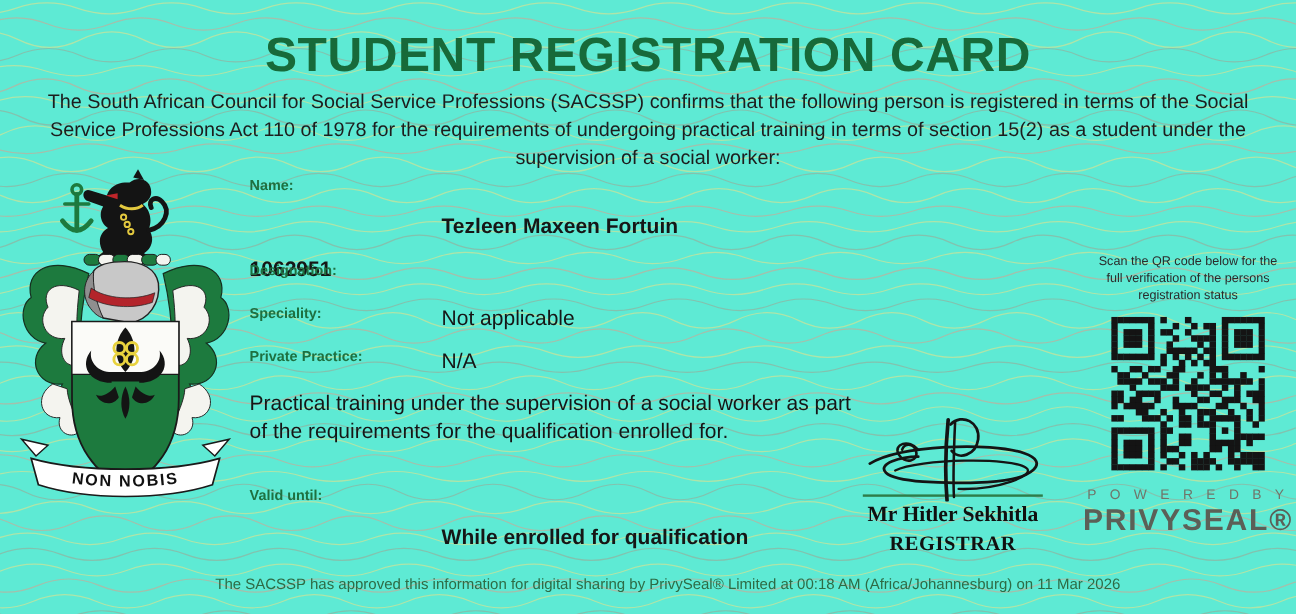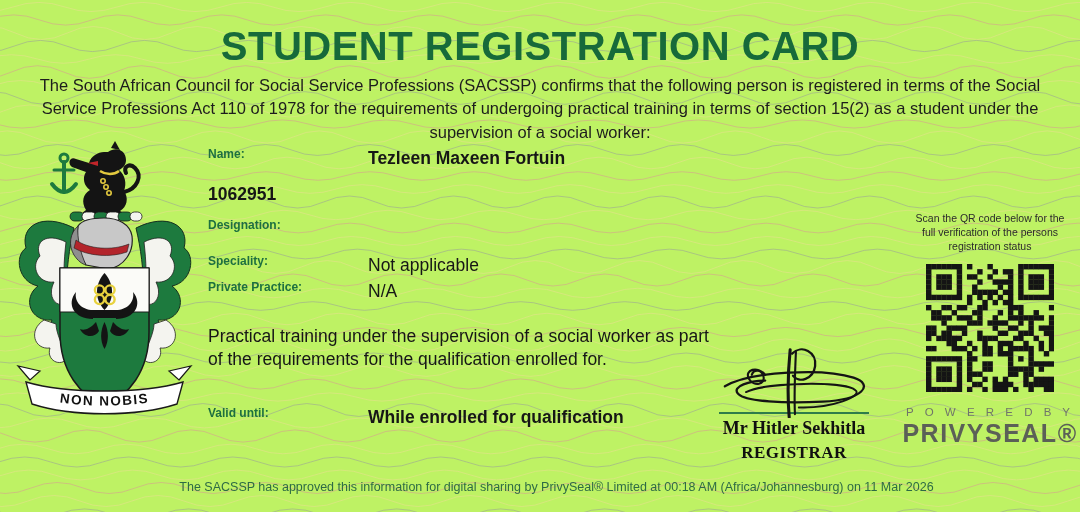--- a/index.html
+++ b/index.html
@@ -2,21 +2,21 @@
 <html><head>
 <meta charset="utf-8">
 <style>
   * { margin: 0; padding: 0; box-sizing: border-box; }
   html,body { width: 1080px; height: 512px; }
   body { font-family: "Liberation Sans", sans-serif; }
 
   .card {
     position: relative;
     width: 1080px; height: 512px;
-    background: #bef264;
+    background: #5eead4;
     overflow: hidden;
   }
   #waves { position: absolute; inset: 0; z-index: 0; }
   .layer { position: absolute; z-index: 1; }
 
   .title {
     left: 0; top: 24px; width: 1080px;
     text-align: center;
     font-size: 40px; font-weight: 700; letter-spacing: .5px;
     color: #176a3a;
@@ -27,21 +27,21 @@
     font-size: 16.5px; line-height: 1.42; color: #1d1d1d;
   }
 
   .fields { left: 208px; top: 0; width: 690px; height: 512px; }
   .frow { position: absolute; display: flex; }
   .flabel {
     width: 160px; flex: 0 0 160px;
     font-size: 12px; font-weight: 700; color: #1e7040;
   }
   .fvalue { font-size: 17.5px; color: #161616; max-width: 512px; line-height: 1.33; }
-  .fvalue.bold { font-weight: 700; }
+  .fvalue.bold { font-weight: 700; margin-top: 30px; }
 
   .crest { left: 12px; top: 140px; width: 186px; height: 288px; }
 
   .sigblock { left: 703px; top: 346px; width: 182px; text-align: center; }
   .sig-svg { display: block; margin: 0 auto; }
   .sig-line { width: 150px; height: 0; border-bottom: 2px solid #2e7d4a; margin: -6px auto 4px auto; }
   .sig-name { font-family: "Liberation Serif", serif; font-weight: 700; font-size: 18px; color: #101010; }
   .sig-role { font-family: "Liberation Serif", serif; font-weight: 700; font-size: 17px; letter-spacing: .5px; color: #101010; margin-top: 4px; }
 
   .qrcol { left: 900px; top: 211px; width: 180px; text-align: center; }
@@ -191,21 +191,21 @@
     <div class="frow" style="top:183px">
       <span class="fvalue bold">1062951</span>
     </div>
     <div class="frow" style="top:218px">
       <span class="flabel">Designation:</span>
     </div>
     <div class="frow" style="top:254px">
       <span class="flabel">Speciality:</span>
       <span class="fvalue">Not applicable</span>
     </div>
-    <div class="frow" style="top:280px">
+    <div class="frow" style="top:290px">
       <span class="flabel">Private Practice:</span>
       <span class="fvalue">N/A</span>
     </div>
     <div class="frow" style="top:325px">
       <span class="fvalue" style="max-width:510px">Practical training under the supervision of a social worker as part of the requirements for the qualification enrolled for.</span>
     </div>
     <div class="frow" style="top:406px">
       <span class="flabel">Valid until:</span>
       <span class="fvalue bold">While enrolled for qualification</span>
     </div>

